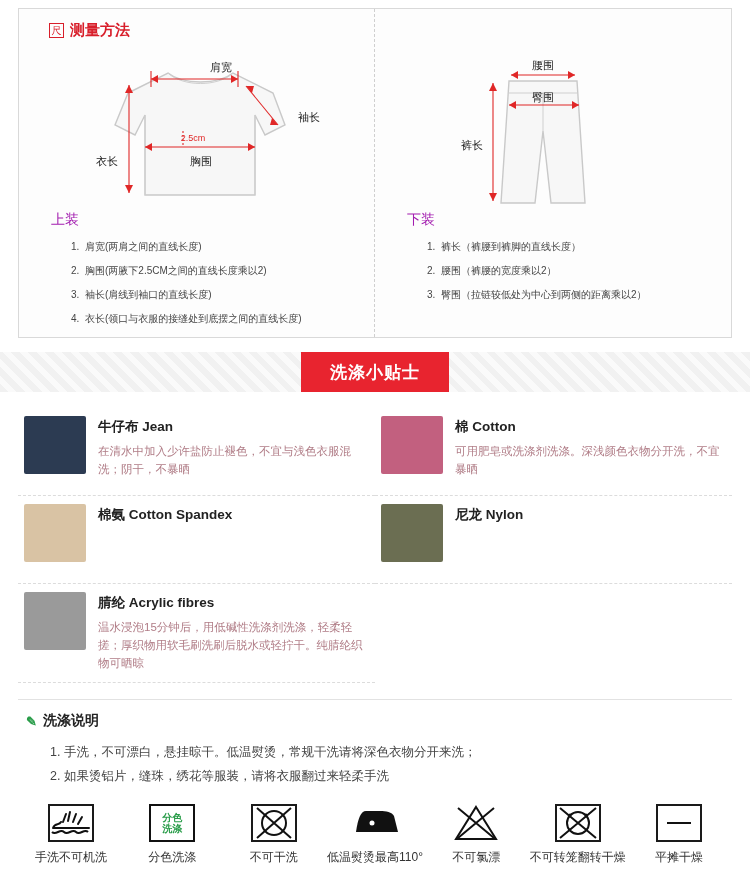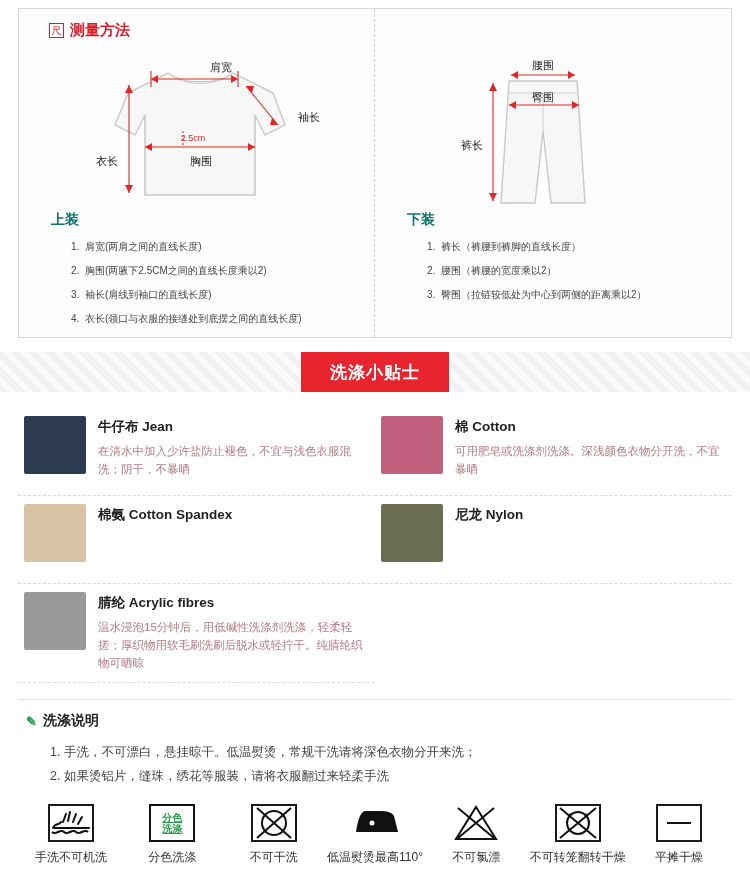--- a/index.html
+++ b/index.html
@@ -28,21 +28,21 @@
     font-size: 15px; font-weight: bold; color: #d81e2a;
   }
   .measure-title .tbox {
     width: 15px; height: 15px; border: 1px solid #d81e2a; color: #d81e2a;
     font-size: 10px; line-height: 13px; text-align: center; font-weight: normal;
   }
   .half { width: 50%; position: relative; padding: 44px 14px 10px 14px; }
   .half.left { border-right: 1px dashed #cfcfcf; }
 
   .fig-area { height: 150px; position: relative; }
-  .cat-title { font-size: 14px; font-weight: bold; color: #0f766e; margin: 8px 0 6px 18px; }
+  .cat-title { font-size: 14px; font-weight: normal; color: #a21caf; margin: 8px 0 6px 18px; }
   .spec-list { margin: 0; padding: 0 0 0 38px; list-style: none; }
   .spec-list li { font-size: 10px; color: #444; line-height: 24px; }
   .spec-list li .num { display: inline-block; width: 14px; }
 
   
   .tips-header {
     margin-top: 14px; height: 40px; position: relative;
     background: repeating-linear-gradient(45deg,#f1f1f1 0 6px,#fafafa 6px 12px);
   }
   .tips-header .bar {
@@ -244,21 +244,21 @@
         <svg width="42" height="34" viewBox="0 0 42 34">
           <path d="M3,22 h36 M3,22 c2,-6 6,-2 8,-6 M13,16 l3,-8 M18,15 l2,-9 M23,16 l3,-8 M28,18 l4,-7" stroke="#111" stroke-width="2" fill="none" stroke-linecap="round"></path>
           <path d="M2,26 c4,4 8,-4 12,0 c4,4 8,-4 12,0 c4,4 8,-4 12,0" stroke="#111" stroke-width="2" fill="none"></path>
         </svg>
       </div>
       <div class="lbl">手洗不可机洗</div>
     </div>
 
     <div class="care">
       <div class="box" style="border-color:#111">
-        <div style="font-size:10px;line-height:11px;color:#2a9d4a;font-weight:bold;padding-top:6px;text-decoration:underline;">分色<br>洗涤</div>
+        <div style="font-size:10px;line-height:11px;color:#2a9d4a;font-weight:bold;padding-top:6px;">分色<br>洗涤</div>
       </div>
       <div class="lbl">分色洗涤</div>
     </div>
 
     <div class="care">
       <div class="box">
         <svg width="42" height="34" viewBox="0 0 42 34" style="position:absolute;left:0;top:0">
           <circle cx="21" cy="17" r="12" stroke="#111" stroke-width="2" fill="none"></circle>
           <path d="M4,2 L38,32 M38,2 L4,32" stroke="#111" stroke-width="2"></path>
         </svg>

